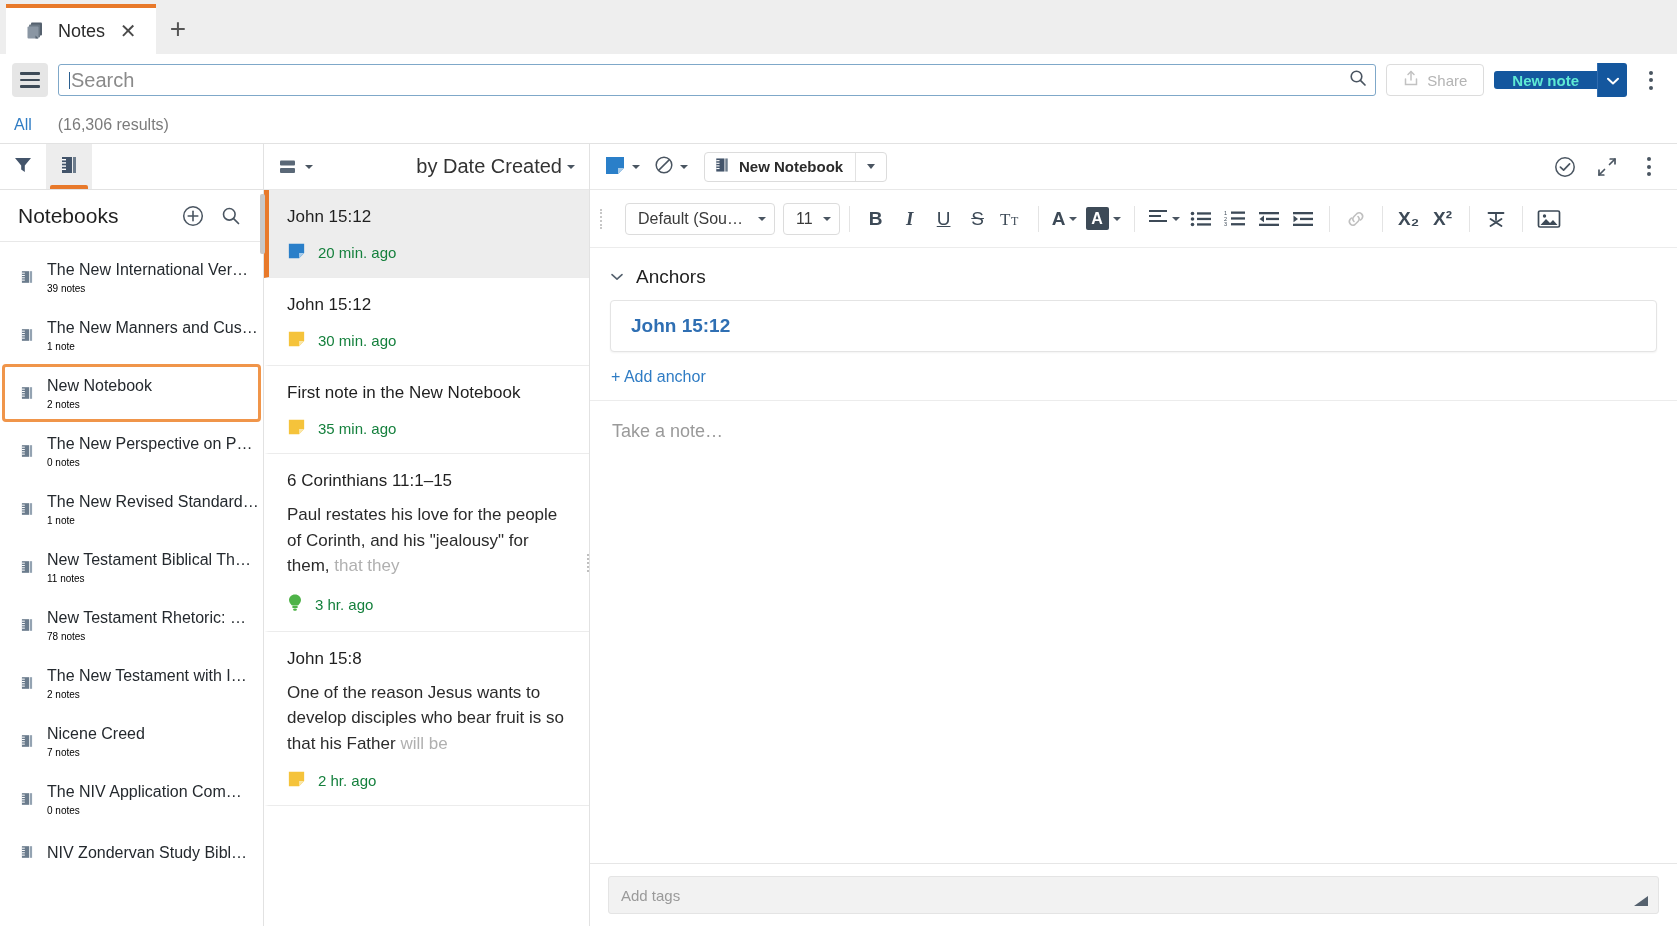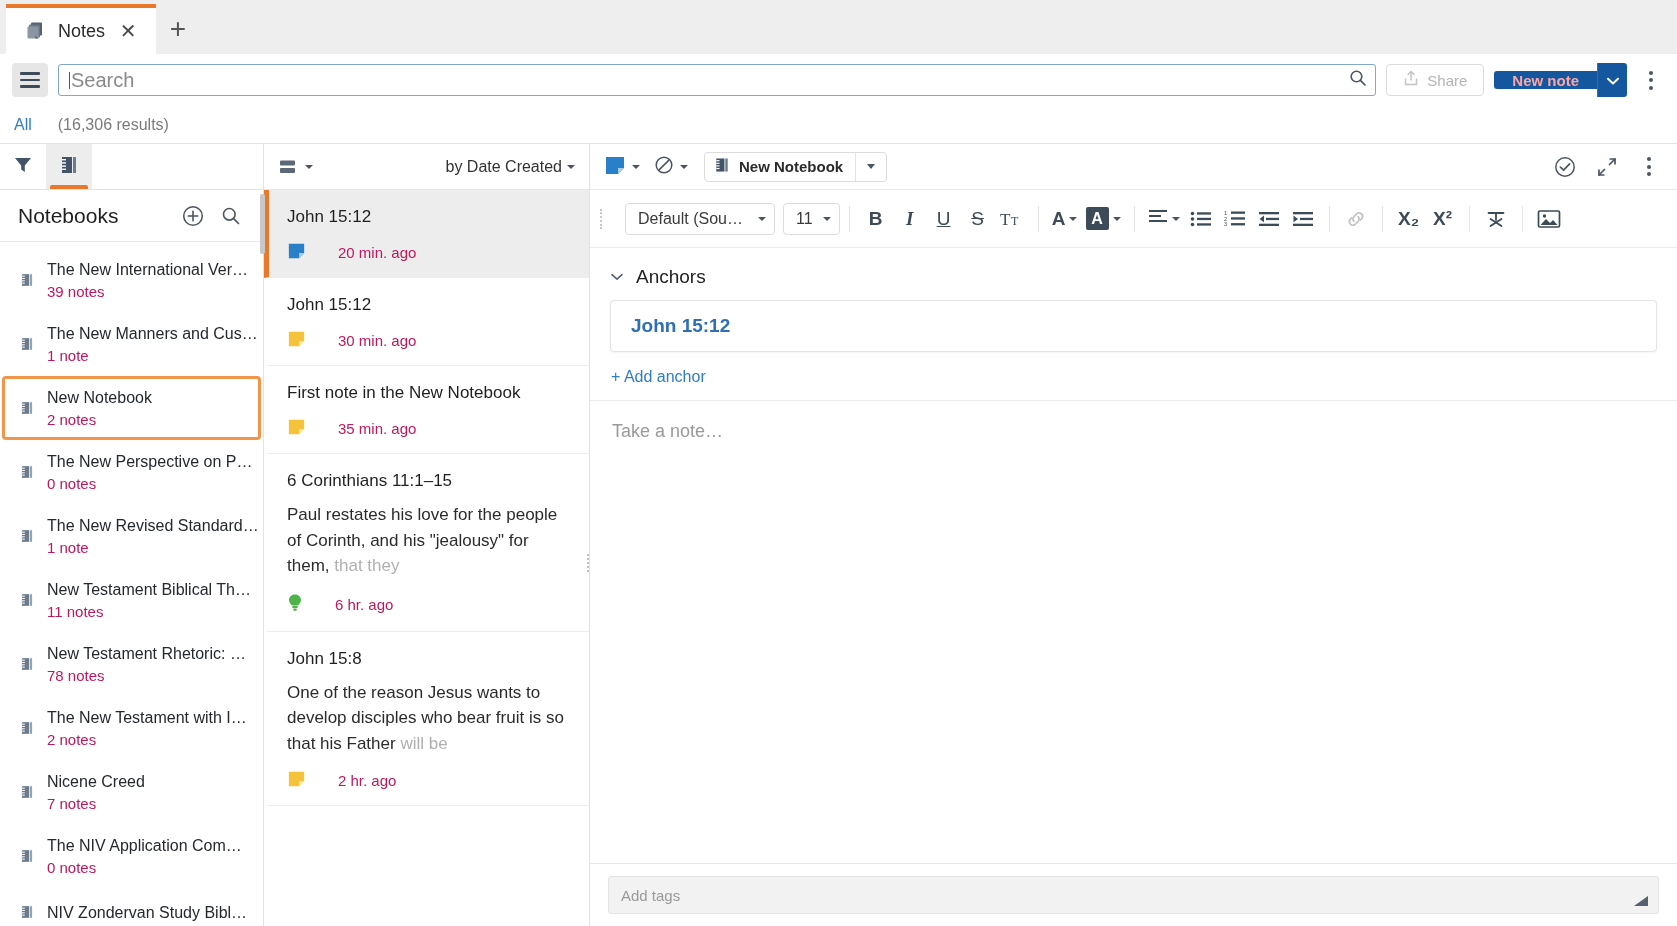--- a/index.html
+++ b/index.html
@@ -54,21 +54,21 @@
     flex: 1; border: none; outline: none; font-size: 20px; color: #0369a1;
     font-family: "Liberation Sans", sans-serif; background: transparent;
   }
   .search-input::placeholder { color: #8a8a8a; }
   .btn-share {
     height: 32px; border: 1px solid #dcdcdc; border-radius: 4px; background: #fff;
     display: flex; align-items: center; gap: 8px; padding: 0 16px;
     color: #b4b4b4; font-size: 15px; cursor: default;
   }
   .btn-newnote {
-    height: 18px; background: #14579e; color: #fca5a5; border: none; border-radius: 3px 0 0 3px;
+    height: 18px; background: #14579e; color: #5eead4; border: none; border-radius: 3px 0 0 3px;
     padding: 0 18px; font-size: 15px; font-weight: bold; cursor: pointer;
     font-family: "Liberation Sans", sans-serif;
   }
   .btn-newnote-arrow {
     height: 34px; width: 30px; background: #14579e; border-left: 1px solid #2f6cb0;
     border-radius: 0 3px 3px 0; display: flex; align-items: center; justify-content: center;
     cursor: pointer;
   }
   .kebab { width: 28px; height: 34px; display:flex; flex-direction:column; align-items:center;
            justify-content:center; gap:3.5px; cursor: pointer; }
@@ -108,42 +108,42 @@
   .nb-item {
     padding: 9px 14px 9px 14px; display: flex; gap: 12px; align-items: center;
     cursor: pointer; border: 3px solid transparent; border-radius: 4px; margin: 0 2px;
   }
   .nb-item.selected { border-color: #f0954a; }
   .nb-texts { min-width: 0; flex: 1; }
   .nb-name {
     font-size: 16px; color: #24292e; white-space: nowrap; overflow: hidden;
     text-overflow: ellipsis; line-height: 1.25;
   }
-  .nb-count { font-size: 15px; color: #be185d; margin-top: 3px; }
+  .nb-count { font-size: 10px; color: #000000; margin-top: 3px; }
   .nb-book { flex: 0 0 auto; margin-top: 3px; }
 
   
   .notelist { width: 326px; background:#fff; border-right: 1px solid #e2e2e2;
               display:flex; flex-direction: column; min-height: 0; position: relative; }
   .nl-head { height: 46px; display:flex; align-items:center; padding: 0 14px;
              border-bottom: 1px solid #e8e8e8; }
   .nl-viewbtn { display:flex; align-items:center; gap:5px; cursor:pointer; }
   .nl-sort { margin-left:auto; display:flex; align-items:center; gap:5px; cursor:pointer;
-             font-size: 16px; color: #333; }
+             font-size: 20px; color: #333; }
   .nl-body { flex: 1; overflow: hidden; }
   .note-card {
     padding: 16px 18px 14px 18px; border-bottom: 1px solid #ececec; cursor: pointer;
     border-left: 5px solid transparent;
   }
   .note-card.selected { background: #ededed; border-left-color: #e8792a; }
   .note-title { font-size: 17px; color: #1f1f1f; line-height: 1.3; }
   .note-snippet { font-size: 17px; color: #2b2b2b; line-height: 1.5; margin-top: 10px; }
   .note-snippet .fade { color: #b0b0b0; }
   .note-meta { display:flex; align-items:center; gap: 12px; margin-top: 14px; }
-  .note-time { font-size: 15px; color: #be185d; margin-left: 20px; }
+  .note-time { font-size: 15px; color: #15803d; }
 
   
   .editor { flex: 1; display: flex; flex-direction: column; background: #fff; min-width: 0; }
   .ed-head { height: 46px; display:flex; align-items:center; gap: 8px; padding: 0 14px;
              border-bottom: 1px solid #e8e8e8; }
   .ed-chip {
     height: 30px; border: 1px solid #dcdcdc; border-radius: 4px; display:flex; align-items:center;
     background:#fff; cursor:pointer;
   }
   .ed-chip .lbl { padding: 0 12px 0 8px; font-size: 15px; font-weight: bold; color: #2b2b2b;
@@ -500,21 +500,21 @@
           </div>
           <div class="note-card">
             <div class="note-title">6 Corinthians 11:1–15</div>
             <div class="note-snippet"><span>Paul restates his love for the people of Corinth, and his "jealousy" for them,</span><span class="fade"> that they</span></div>
             <div class="note-meta">
               <span><svg width="16" height="20" viewBox="0 0 16 20">
                   <path d="M8 1.5 C4.4 1.5 2 4 2 7 C2 9.3 3.6 10.8 4.6 12.2 L11.4 12.2 C12.4 10.8 14 9.3 14 7 C14 4 11.6 1.5 8 1.5 Z" fill="#4eb348"></path>
                   <rect x="5.4" y="12.6" width="5.2" height="2.4" fill="#4eb348"></rect>
                   <rect x="6.2" y="15.4" width="3.6" height="2.4" rx="1.2" fill="#4eb348"></rect>
                 </svg></span>
-              <span class="note-time">6 hr. ago</span>
+              <span class="note-time">3 hr. ago</span>
             </div>
           </div>
           <div class="note-card">
             <div class="note-title">John 15:8</div>
             <div class="note-snippet"><span>One of the reason Jesus wants to develop disciples who bear fruit is so that his Father</span><span class="fade"> will be</span></div>
             <div class="note-meta">
               <span><svg width="19" height="17" viewBox="0 0 22 20">
                   <path d="M2 2 H20 V13 L14 19 H2 Z" fill="#f5c33b"></path>
                   <path d="M20 13 L14 19 L14 13 Z" fill="#fae6a8"></path>
                 </svg></span>

